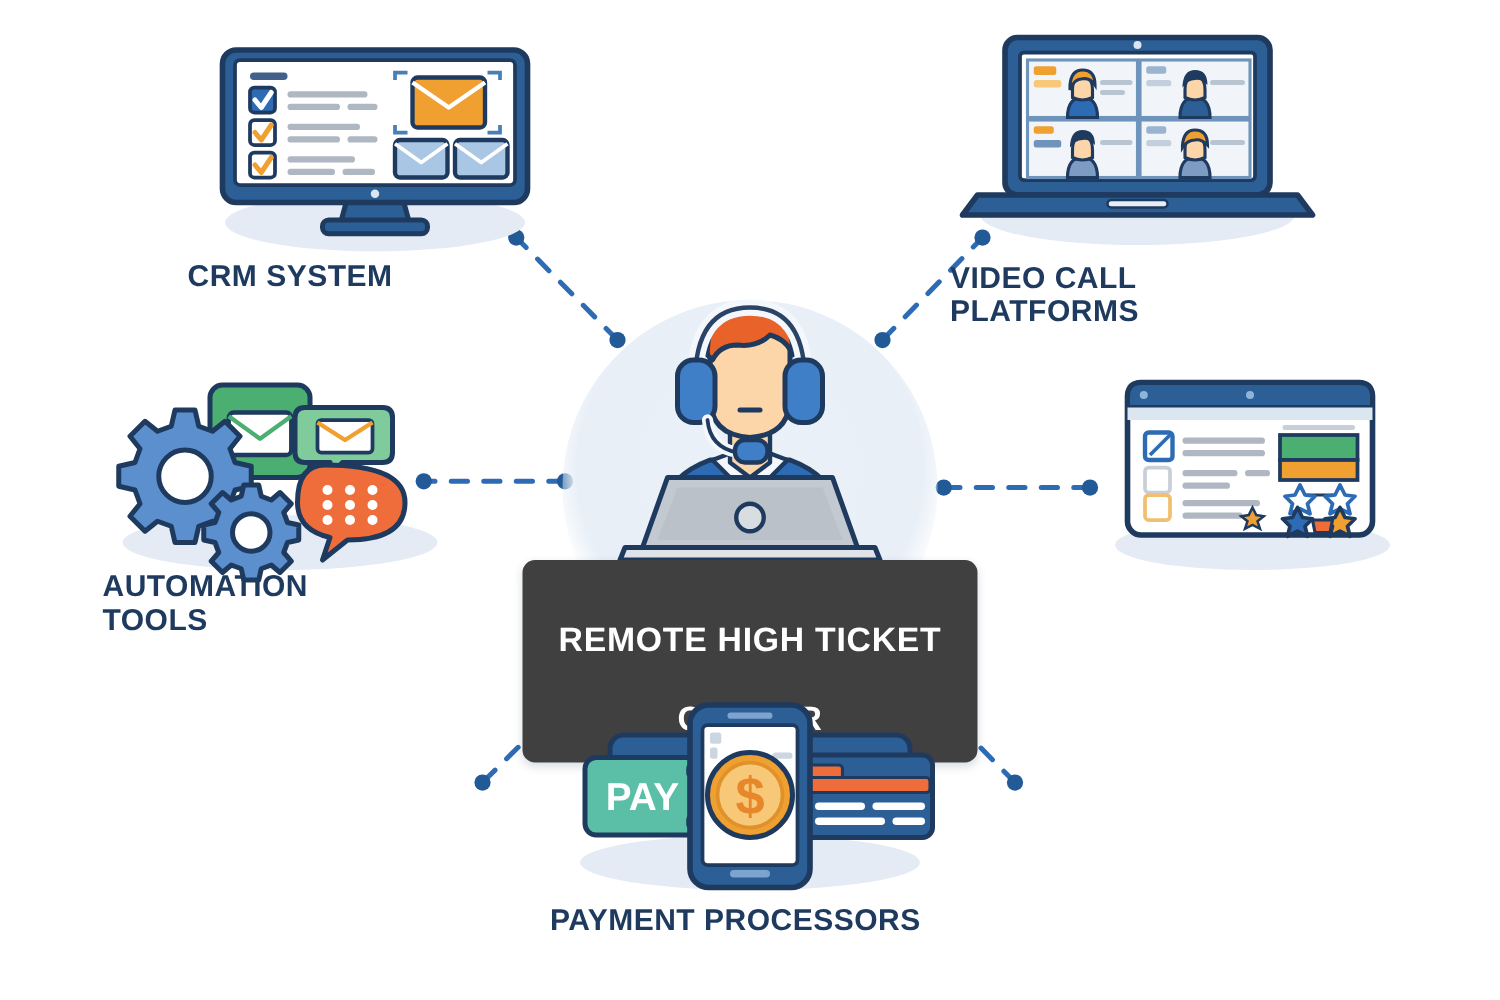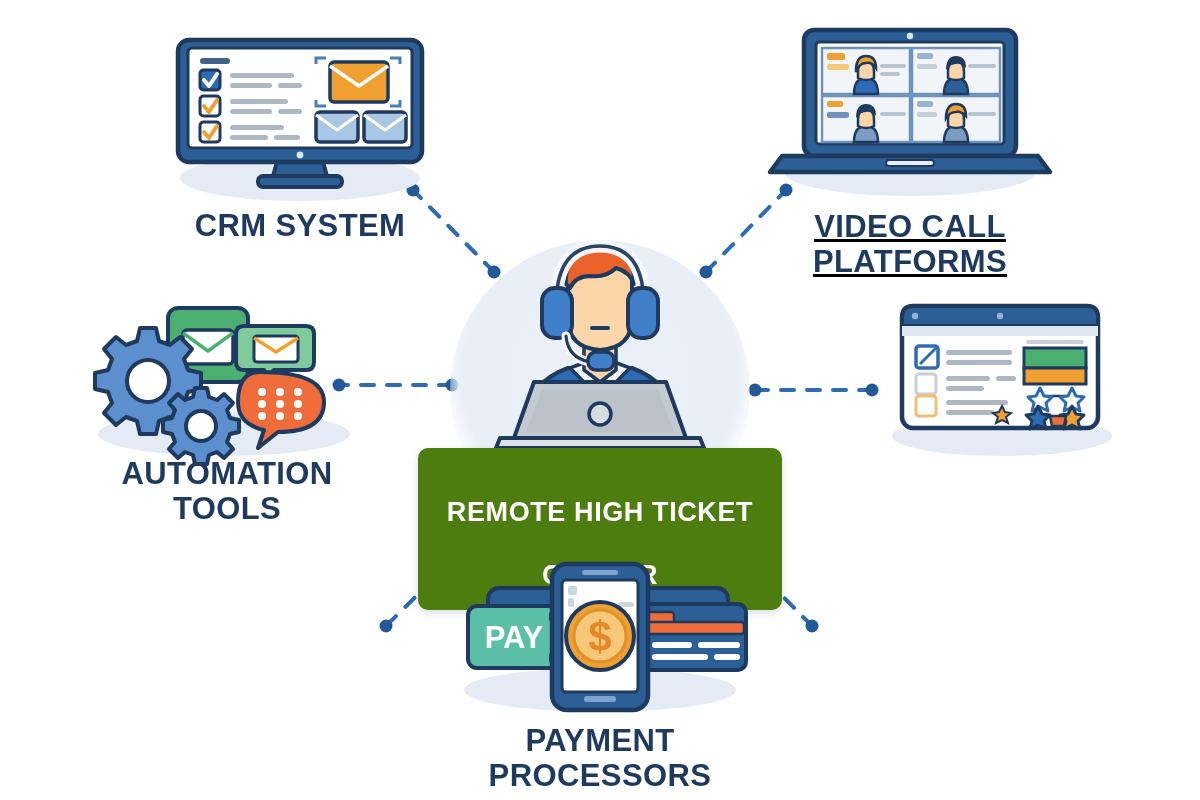--- a/index.html
+++ b/index.html
@@ -32,24 +32,24 @@
   .node {
     position: absolute;
   }
   .node-art {
     position: relative;
     width: 100%;
     display: flex;
     justify-content: center;
   }
   .node-label {
-    text-align: center;
+    text-align: left;
     color: #1f3a5f;
     font-weight: bold;
-    font-size: 31px;
+    font-size: 24px;
     letter-spacing: 0.4px;
     line-height: 1.12;
     text-transform: uppercase;
     white-space: pre-line;
   }
 
   
   #hub {
     position: absolute;
     left: 418px;
@@ -69,36 +69,36 @@
   #hub-figure {
     position: relative;
     width: 364px;
     height: 220px;
     display: block;
     margin: 0 auto;
   }
   #hub-box {
     position: relative;
     margin-top: -4px;
-    background: #4d7c0f;
+    background: #404040;
     border-radius: 10px;
     color: #ffffff;
     font-weight: bold;
     font-size: 27px;
     line-height: 1.17;
     letter-spacing: 0.6px;
     text-align: center;
     padding: 17px 14px 19px;
     box-shadow: 0 3px 7px rgba(31,58,95,0.17);
     white-space: pre-line;
   }
 
   
   #node-crm       { left: 150px;  top: 28px;  width: 300px; }
-  #node-video     { left: 760px;  top: 20px;  width: 300px; text-decoration: underline; }
+  #node-video     { left: 760px;  top: 20px;  width: 300px; }
   #node-automation{ left: 82px;   top: 292px; width: 290px; }
   #node-perf      { left: 880px;  top: 296px; width: 250px; }
   #node-payment   { left: 440px;  top: 552px; width: 320px; }
 
   #node-crm .node-label        { margin-top: 6px; }
   #node-video .node-label      { margin-top: 10px; }
   #node-automation .node-label { }
   #node-perf .node-label       { margin-top: 10px; }
   #node-payment .node-label    { margin-top: 12px; }
 

